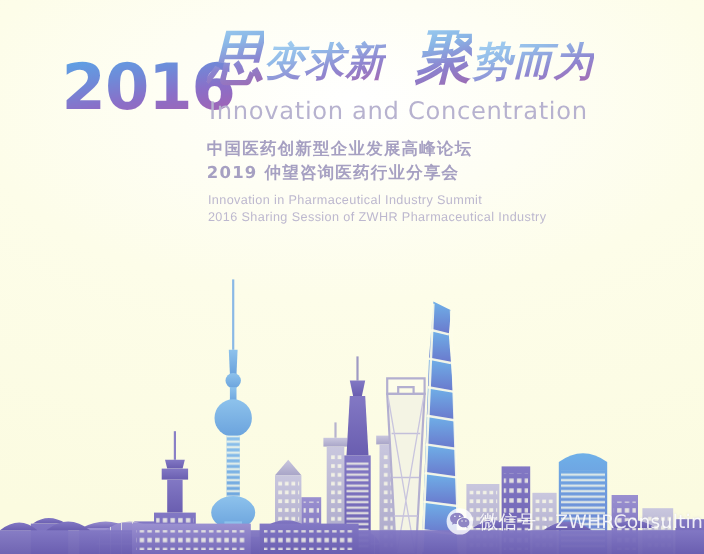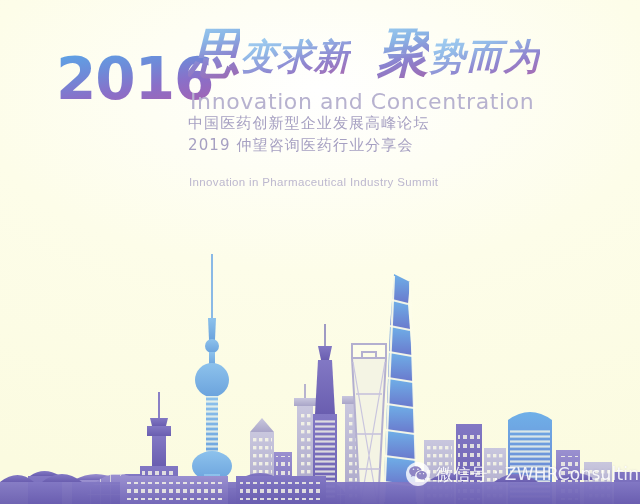--- a/index.html
+++ b/index.html
@@ -48,21 +48,21 @@
   }
   .hl-gap{display:inline-block;width:26px;}
 
   .subtitle-en{
     position:absolute;left:190px;top:89px;
     font-size:22px;letter-spacing:.6px;color:#b7b2cf;
     font-family:"DejaVu Sans","Liberation Sans",sans-serif;
     white-space:nowrap;
   }
 
-  .cn-lines{position:absolute;left:188px;top:112px;}
+  .cn-lines{position:absolute;left:188px;top:124px;font-weight:bold;}
   .cn-line{
     font-size:15px;color:#a6a0c2;letter-spacing:1.1px;
     line-height:22px;white-space:nowrap;
     font-family:"DejaVu Sans","Liberation Sans",sans-serif;
   }
 
   .en-lines{position:absolute;left:189px;top:174px;}
   .en-line{
     font-size:11.5px;color:#bdb8cf;letter-spacing:.35px;
     line-height:16px;white-space:nowrap;
@@ -108,20 +108,21 @@
 
     <div class="subtitle-en">Innovation and Concentration</div>
 
     <div class="cn-lines">
       <div class="cn-line">中国医药创新型企业发展高峰论坛</div>
       <div class="cn-line">2019 仲望咨询医药行业分享会</div>
     </div>
 
     <div class="en-lines">
       <div class="en-line">Innovation in Pharmaceutical Industry Summit</div>
+      <div class="en-line">2016 Sharing Session of ZWHR Pharmaceutical Industry</div>
     </div>
   </div>
 
   <div class="skyline">
     <svg viewBox="0 0 640 260" xmlns="http://www.w3.org/2000/svg" aria-hidden="true">
       <defs>
         <linearGradient id="gPearl" x1="0" y1="0" x2="0" y2="1">
           <stop offset="0" stop-color="#8dc2ec"></stop>
             <stop offset="1" stop-color="#6ba3dd"></stop>
         </linearGradient>

